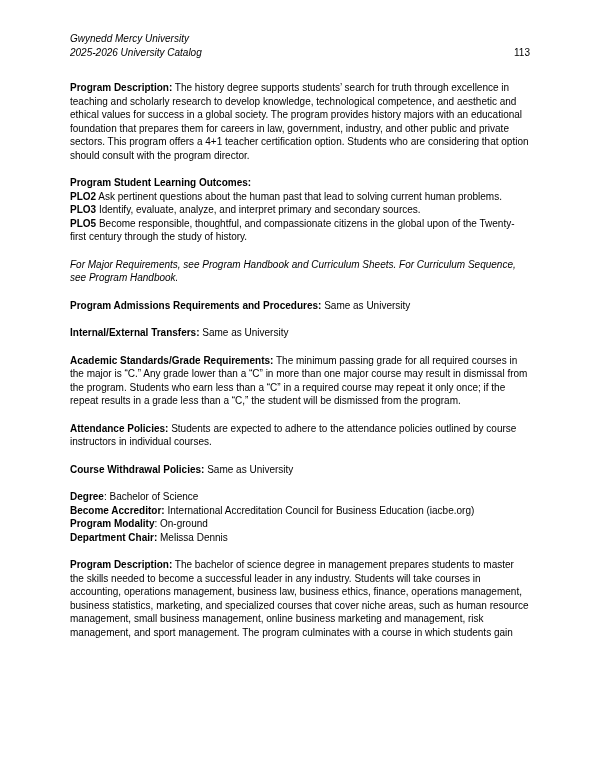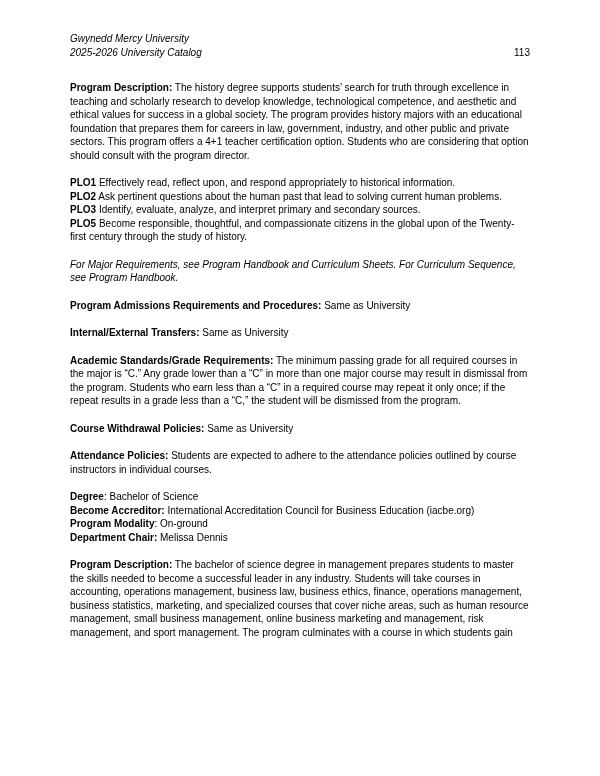--- a/index.html
+++ b/index.html
@@ -40,38 +40,38 @@
     <div class="header-left">
       <div>Gwynedd Mercy University</div>
       <div>2025-2026 University Catalog</div>
     </div>
     <div class="page-number">113</div>
   </div>
 
   <p><b>Program Description:</b><span> The history degree supports students’ search for truth through excellence in teaching and scholarly research to develop knowledge, technological competence, and aesthetic and ethical values for success in a global society. The program provides history majors with an educational foundation that prepares them for careers in law, government, industry, and other public and private sectors. This program offers a 4+1 teacher certification option. Students who are considering that option should consult with the program director.</span></p>
 
   <div class="block">
-    <p class="tight"><b>PLO1</b><span> Effectively read, reflect upon, and respond appropriately to historical information.</span></p>
+    <p class="tight bold">Program Student Learning Outcomes:</p>
     <p class="tight"><b>PLO2</b><span> Ask pertinent questions about the human past that lead to solving current human problems.</span></p>
     <p class="tight"><b>PLO3</b><span> Identify, evaluate, analyze, and interpret primary and secondary sources.</span></p>
     <p class="tight"><b>PLO5</b><span> Become responsible, thoughtful, and compassionate citizens in the global upon of the Twenty-first century through the study of history.</span></p>
   </div>
 
   <p class="italic">For Major Requirements, see Program Handbook and Curriculum Sheets. For Curriculum Sequence, see Program Handbook.</p>
 
 
   <p><b>Program Admissions Requirements and Procedures:</b><span> Same as University</span></p>
 
   <p><b>Internal/External Transfers:</b><span> Same as University</span></p>
 
   <p><b>Academic Standards/Grade Requirements:</b><span> The minimum passing grade for all required courses in the major is “C.” Any grade lower than a “C” in more than one major course may result in dismissal from the program. Students who earn less than a “C” in a required course may repeat it only once; if the repeat results in a grade less than a “C,” the student will be dismissed from the program.</span></p>
 
+  <p><b>Attendance Policies:</b><span> Students are expected to adhere to the attendance policies outlined by course instructors in individual courses.</span></p>
+
   <p><b>Course Withdrawal Policies:</b><span> Same as University</span></p>
-
-  <p><b>Attendance Policies:</b><span> Students are expected to adhere to the attendance policies outlined by course instructors in individual courses.</span></p>
 
   <div class="block">
     <p class="tight"><b>Degree</b><span>: Bachelor of Science</span></p>
     <p class="tight"><b>Become Accreditor:</b><span> International Accreditation Council for Business Education (iacbe.org)</span></p>
     <p class="tight"><b>Program Modality</b><span>: On-ground</span></p>
     <p class="tight"><b>Department Chair:</b><span> Melissa Dennis</span></p>
   </div>
 
   <p><b>Program Description:</b><span> The bachelor of science degree in management prepares students to master the skills needed to become a successful leader in any industry. Students will take courses in accounting, operations management, business law, business ethics, finance, operations management, business statistics, marketing, and specialized courses that cover niche areas, such as human resource management, small business management, online business marketing and management, risk management, and sport management. The program culminates with a course in which students gain</span></p>
 

